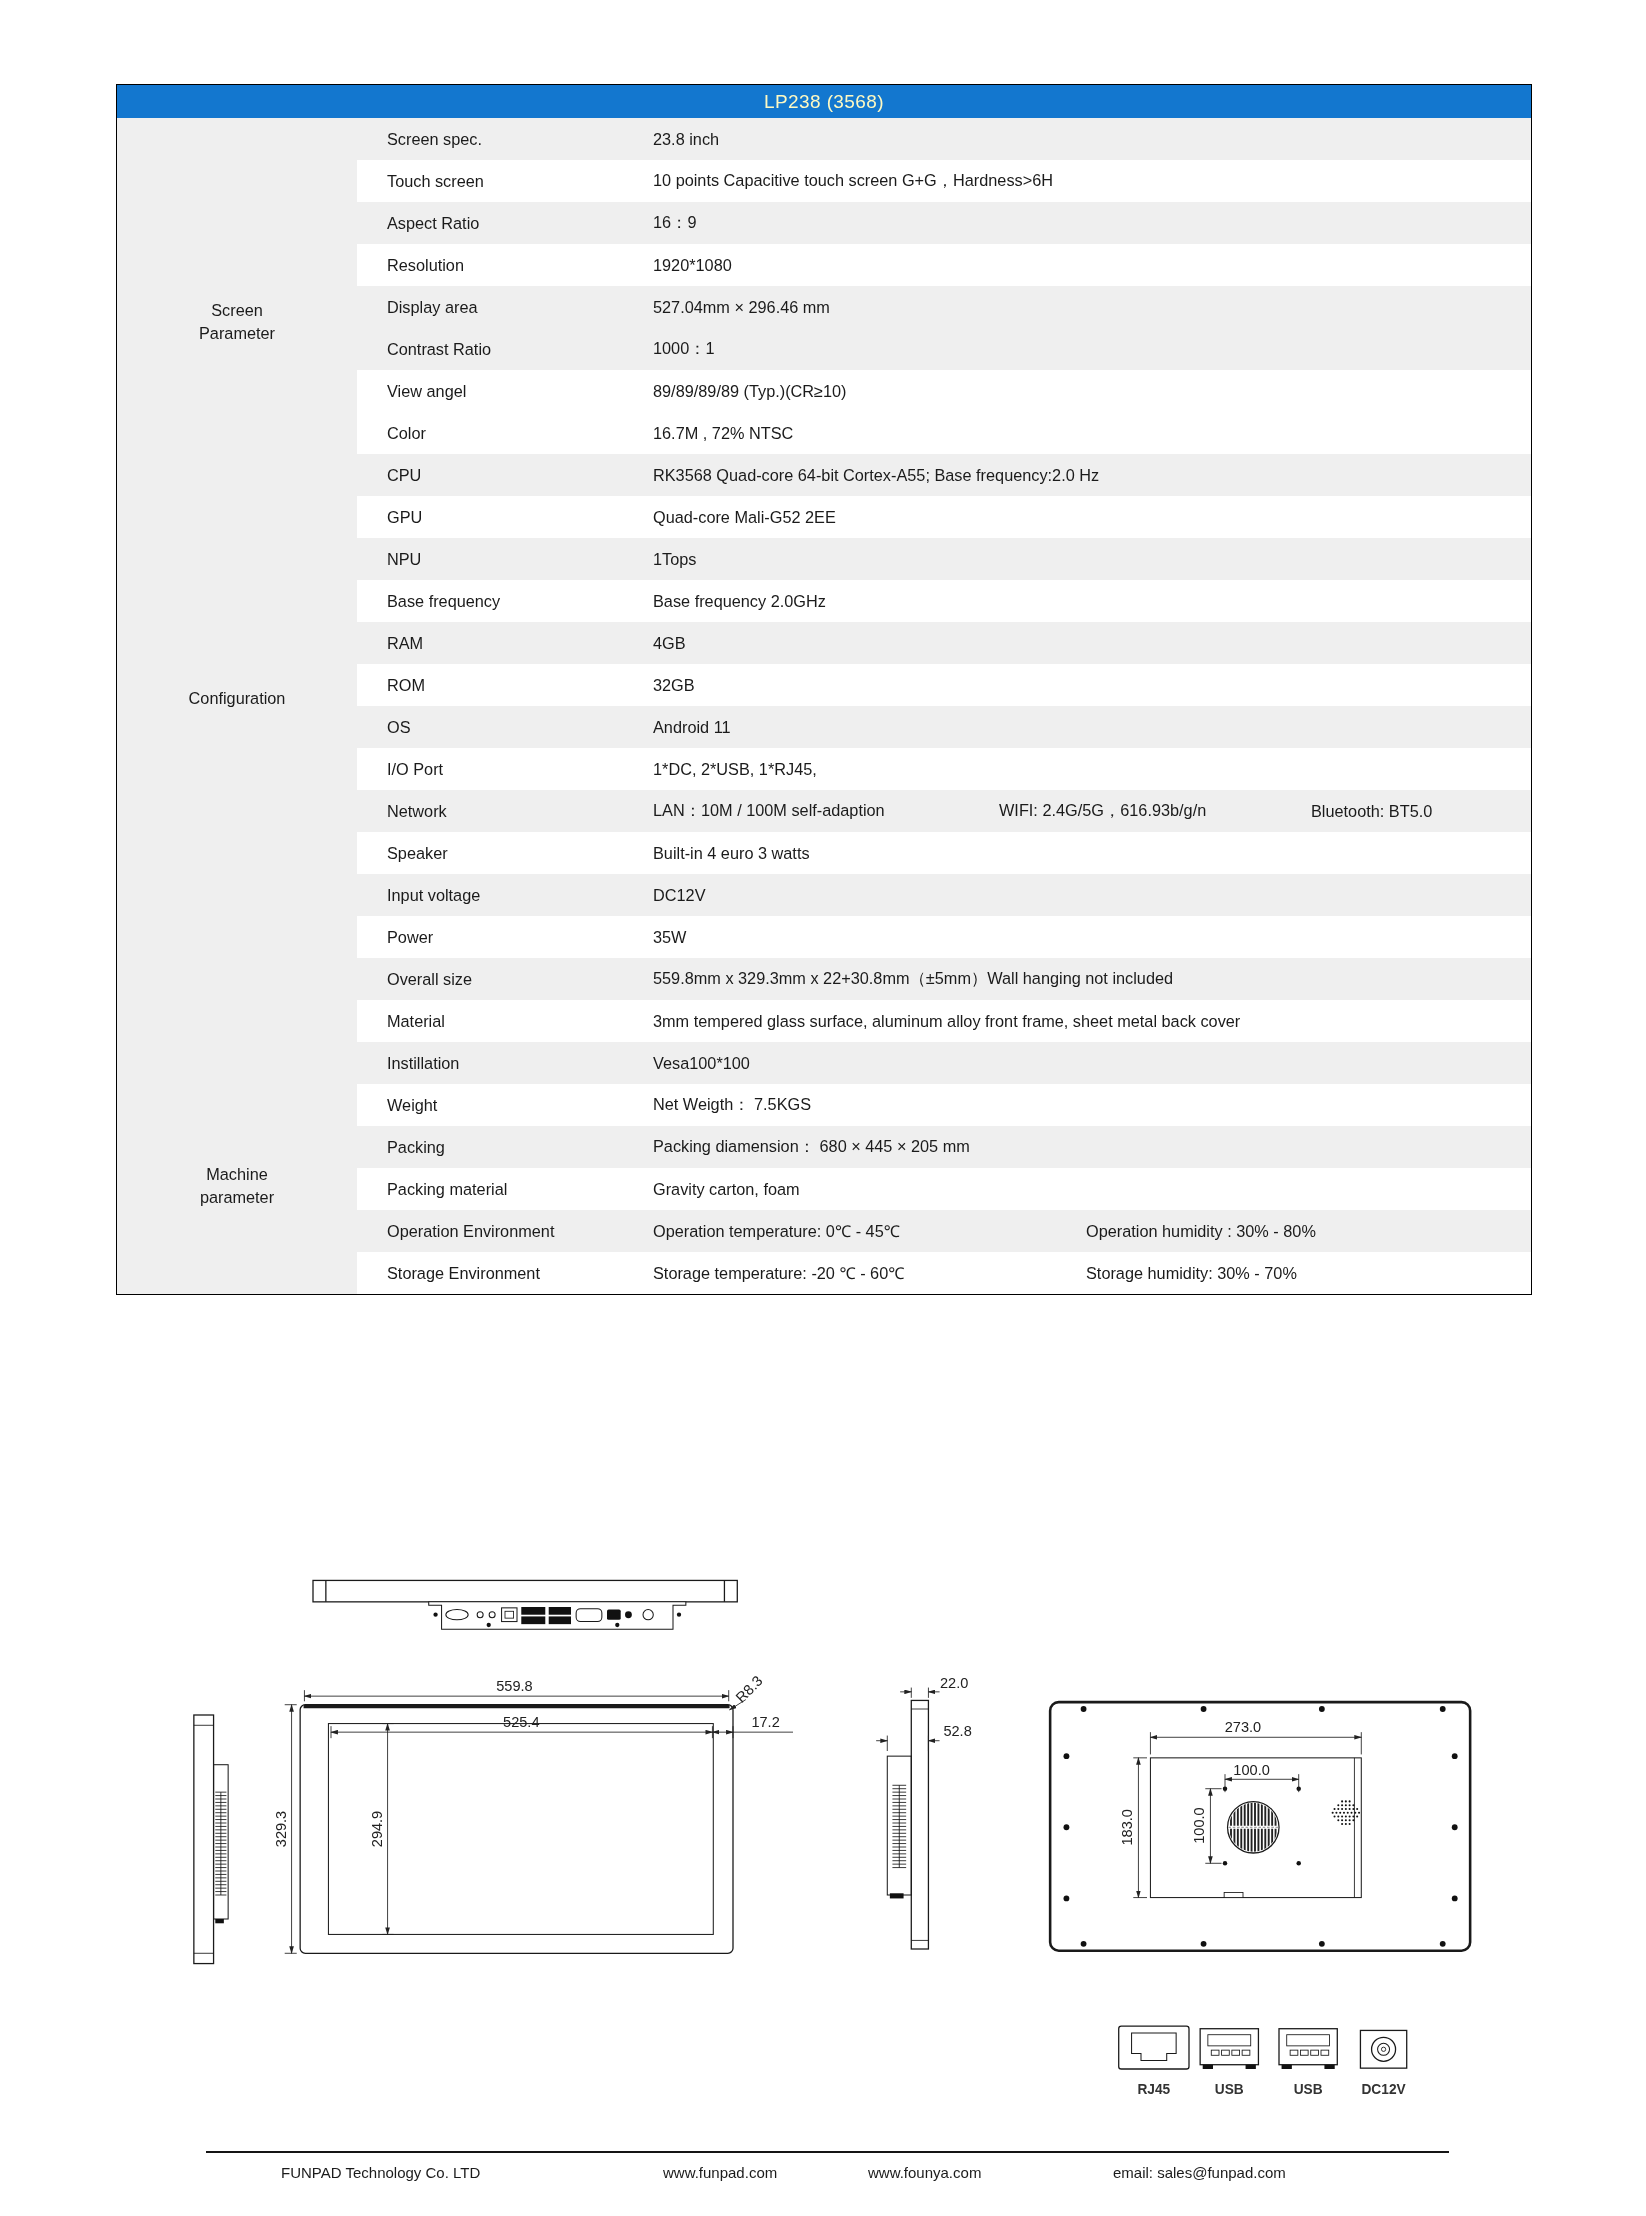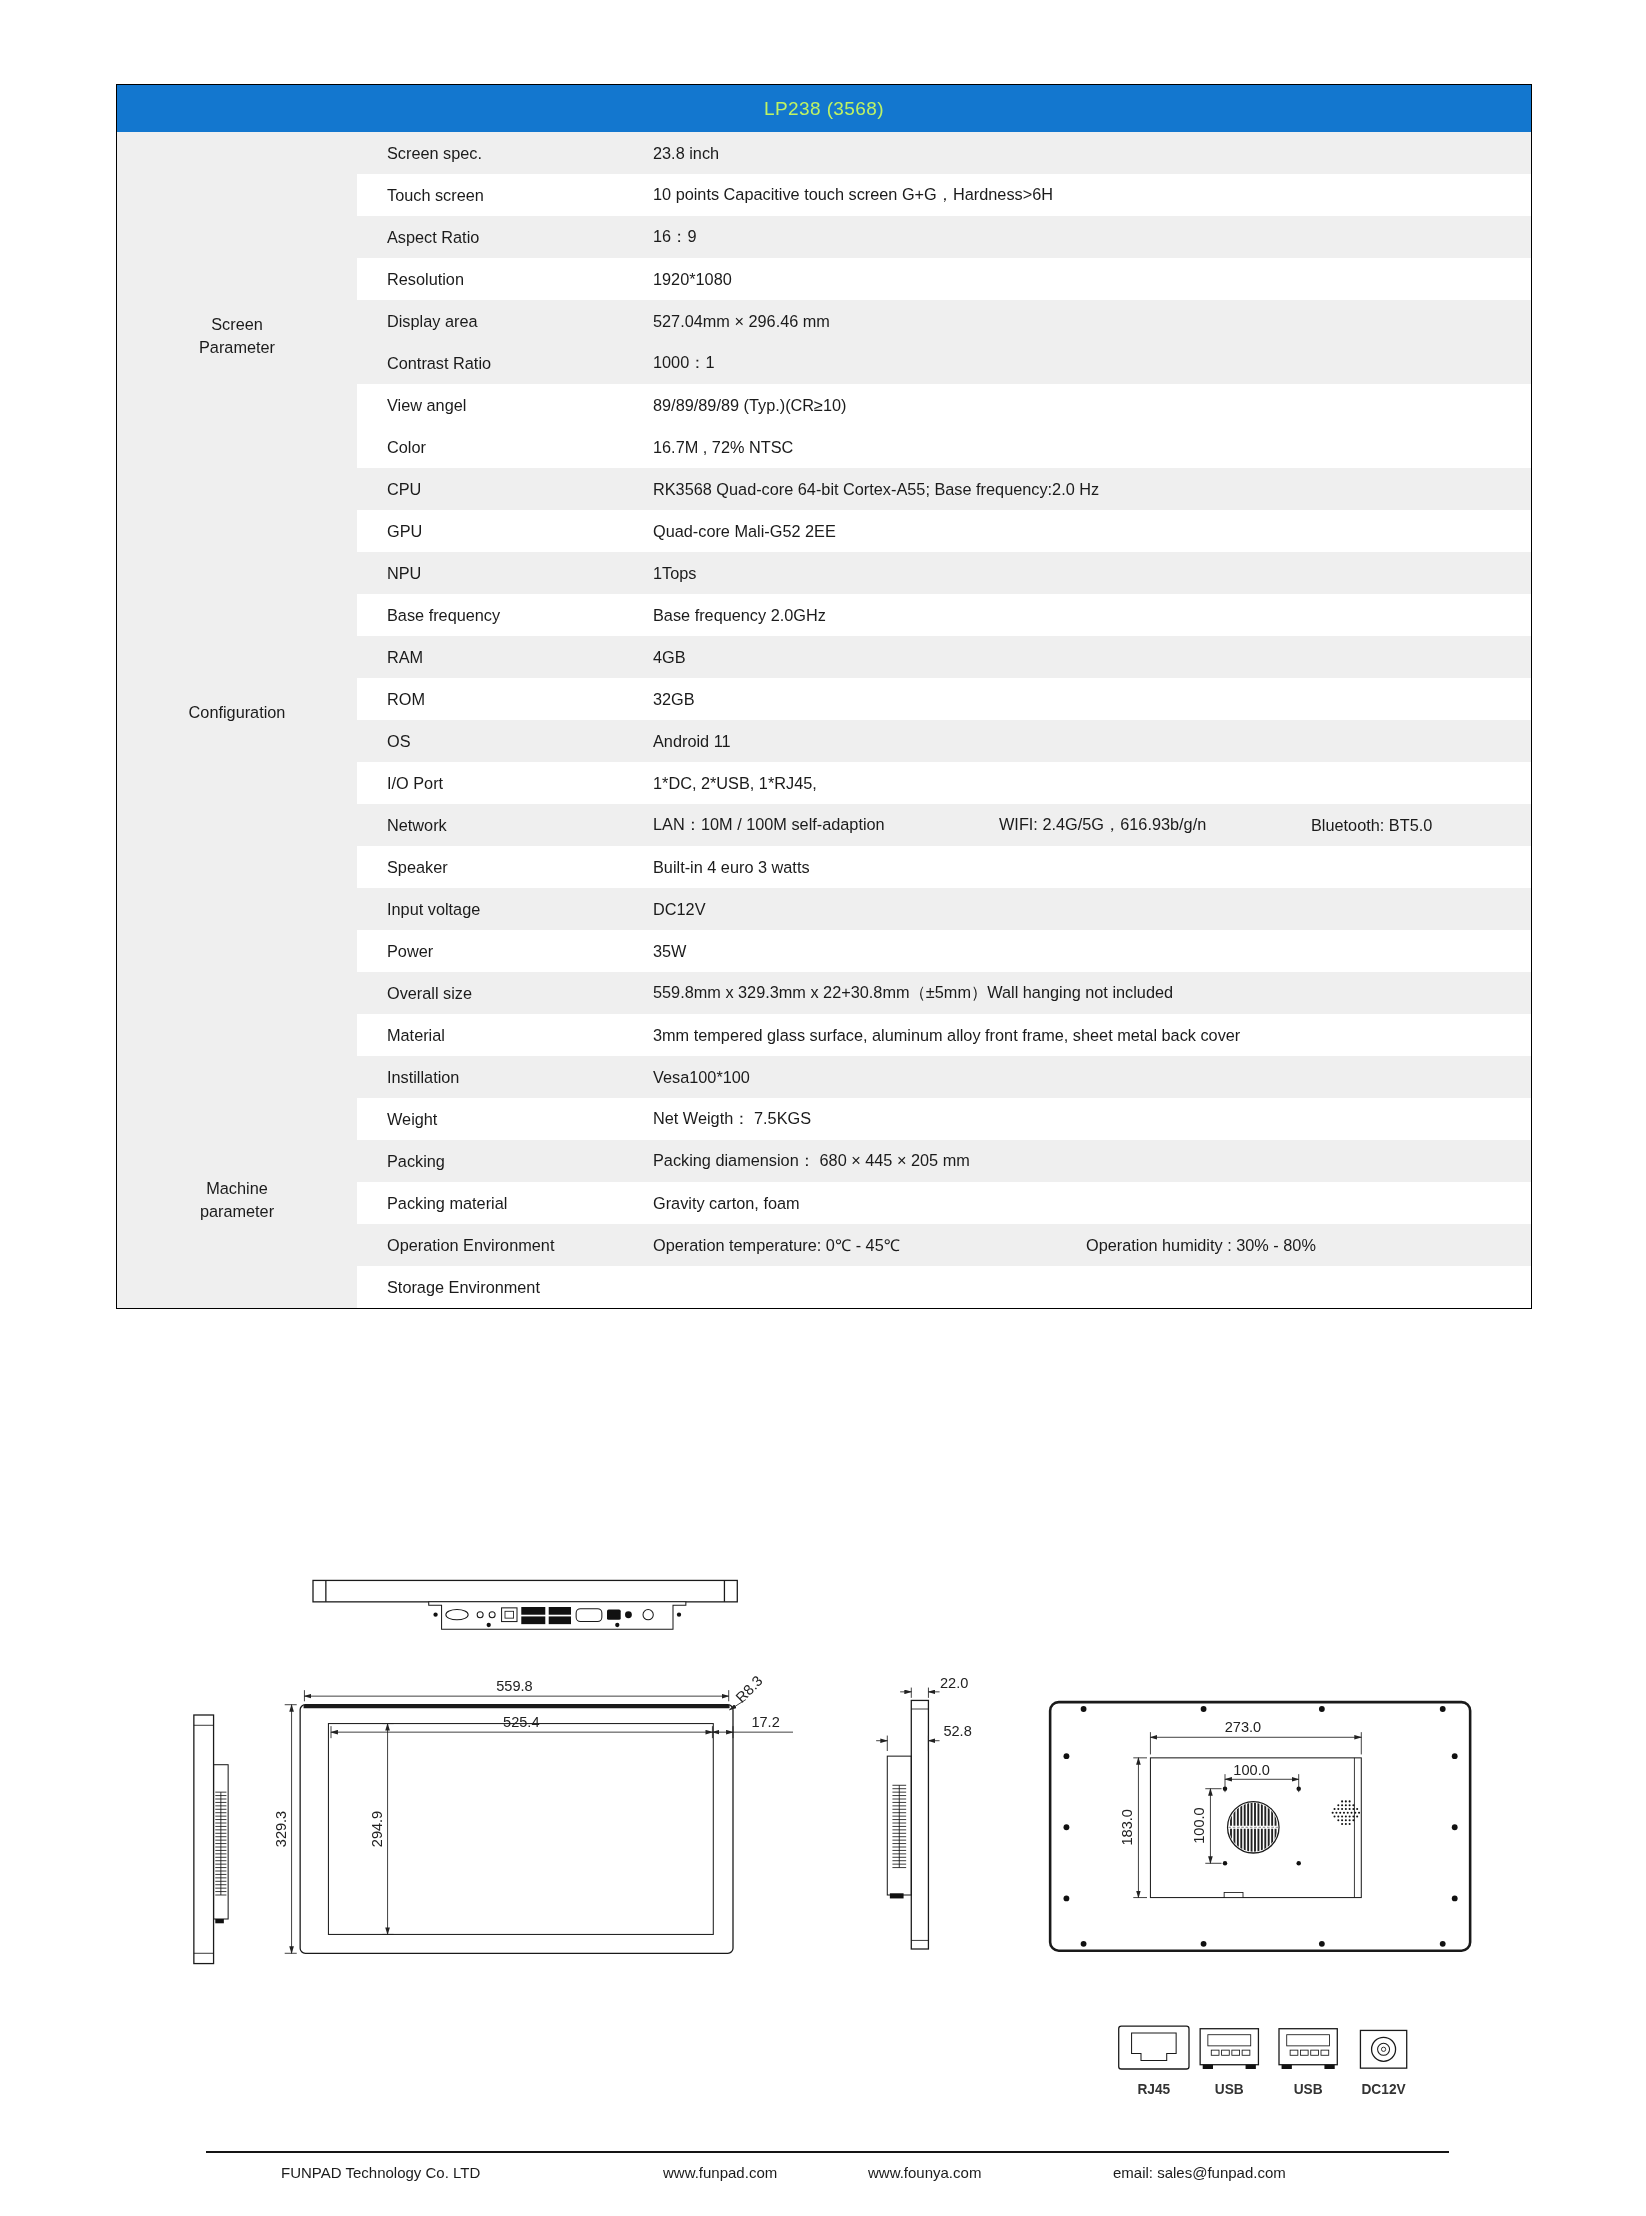--- a/index.html
+++ b/index.html
@@ -2,21 +2,21 @@
 <html style="font-size:13.7px"><head>
 <meta charset="utf-8">
 <style>
   html,body{margin:0;padding:0;}
   body{
     width:1646px;height:2216px;position:relative;background:#fff;
     font-family:"Liberation Sans", sans-serif;color:#1b1b1b;
   }
   
   .spec-table{position:absolute;left:116px;top:84px;width:1414px;border:1.7px solid #000;background:#fff;}
-  .spec-header{height:47px;background:#1377CF;color:#bef264;font-size:19px;display:flex;align-items:center;justify-content:center;letter-spacing:0.4px;}
+  .spec-header{height:33px;background:#1377CF;color:#fef9c3;font-size:19px;display:flex;align-items:center;justify-content:center;letter-spacing:0.4px;}
   .rows-wrap{position:relative;}
   .cat-col{position:absolute;left:0;top:0;width:240px;height:100%;background:#efefef;}
   .cat-label{position:absolute;left:0;width:240px;transform:translateY(-50%);text-align:center;font-size:16.3px;line-height:1.4;}
   .cat-label .inner{width:103px;margin:0 auto;}
   .trow{margin-left:240px;height:42px;display:flex;align-items:center;background:#fff;font-size:16.3px;}
   .trow.shaded{background:#efefef;}
   .rlabel{width:296px;padding-left:30px;box-sizing:border-box;white-space:nowrap;}
   .rvalue{flex:1;position:relative;height:100%;}
   .rvalue .vmain{position:absolute;left:0;top:50%;transform:translateY(-50%);white-space:nowrap;}
   .rvalue .vpart{position:absolute;top:50%;transform:translateY(-50%);white-space:nowrap;}
@@ -200,20 +200,24 @@
       </div>
       <div class="trow shaded">
         <div class="rlabel">Operation Environment</div>
         <div class="rvalue">
           <span class="vpart" style="left: 0px;">Operation temperature: 0℃  -  45℃</span>
           <span class="vpart" style="left: 433px;">Operation humidity : 30%  -  80%</span>
         </div>
       </div>
       <div class="trow">
         <div class="rlabel">Storage Environment</div>
+        <div class="rvalue">
+          <span class="vpart" style="left: 0px;">Storage temperature: -20 ℃  - 60℃</span>
+          <span class="vpart" style="left: 433px;">Storage humidity:  30%  -  70%</span>
+        </div>
       </div>
       <div class="cat-label" style="top: 204px;">
         <div class="inner">Screen Parameter</div>
       </div>
       <div class="cat-label" style="top: 580px;">
         <div class="inner">Configuration</div>
       </div>
       <div class="cat-label" style="top: 1068px;">
         <div class="inner">Machine parameter</div>
       </div>

